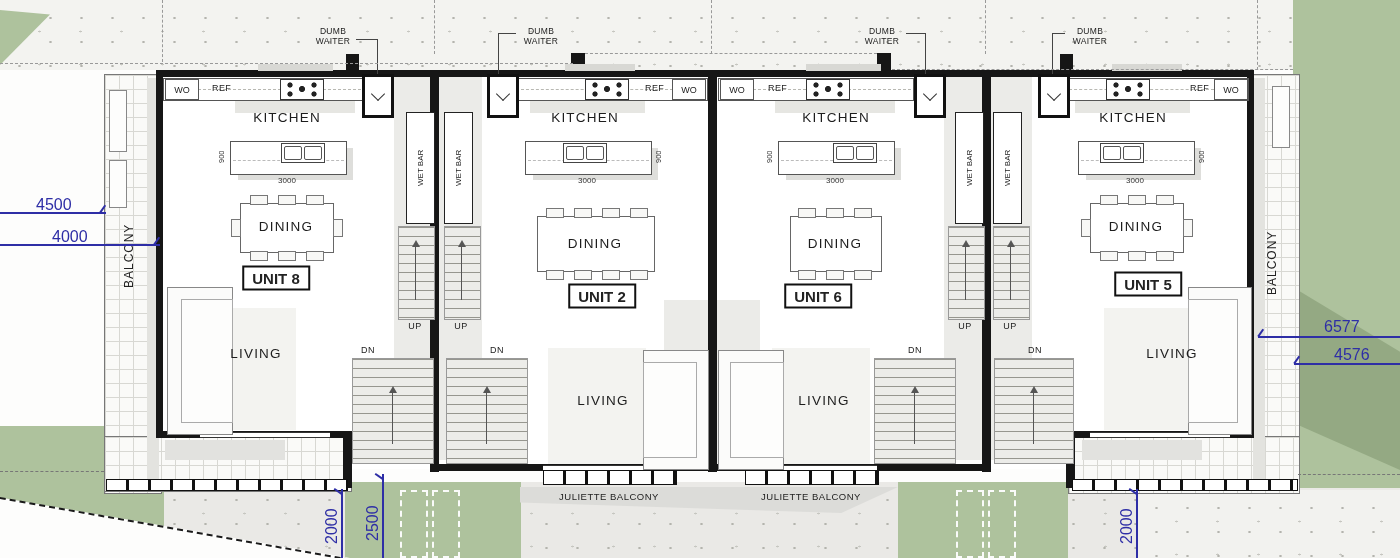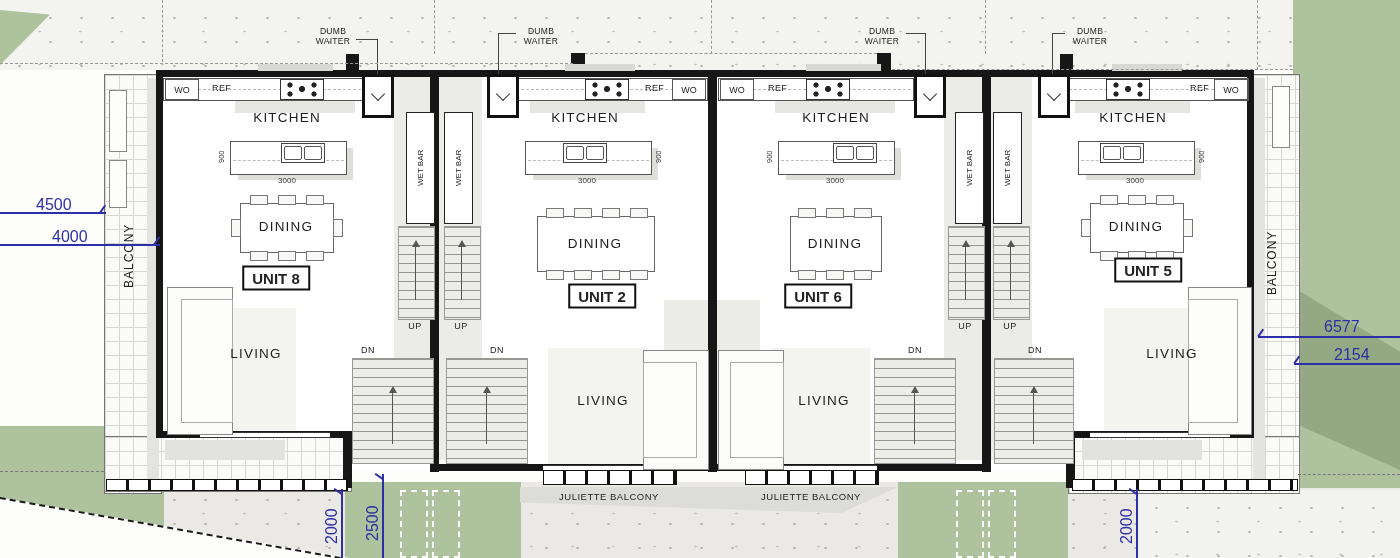--- a/index.html
+++ b/index.html
@@ -324,21 +324,21 @@
   <div class="a room" style="left:595px;top:236px">DINING</div>
   <div class="a room" style="left:835px;top:236px">DINING</div>
   <div class="a room" style="left:1136px;top:219px">DINING</div>
   <div class="a room" style="left:256px;top:346px">LIVING</div>
   <div class="a room" style="left:603px;top:393px">LIVING</div>
   <div class="a room" style="left:824px;top:393px">LIVING</div>
   <div class="a room" style="left:1172px;top:346px">LIVING</div>
   <div class="a unitbox" style="left:276px;top:278px">UNIT 8</div>
   <div class="a unitbox" style="left:602px;top:296px">UNIT 2</div>
   <div class="a unitbox" style="left:818px;top:296px">UNIT 6</div>
-  <div class="a unitbox" style="left:1148px;top:270px">UNIT 5</div>
+  <div class="a unitbox" style="left:1148px;top:284px">UNIT 5</div>
   <div class="a vtext" style="left:120px;top:208px;width:18px;height:95px;font-size:12px;letter-spacing:1px">BALCONY</div>
   <div class="a vtext" style="left:1263px;top:218px;width:18px;height:90px;font-size:12px;letter-spacing:1px">BALCONY</div>
   <div class="a lbl9" style="left:609px;top:491px;transform:translateX(-50%);font-size:9.5px;letter-spacing:.5px">JULIETTE BALCONY</div>
   <div class="a lbl9" style="left:811px;top:491px;transform:translateX(-50%);font-size:9.5px;letter-spacing:.5px">JULIETTE BALCONY</div>
 
   <div class="a lbl9" style="left:415px;top:321px;transform:translateX(-50%)">UP</div>
   <div class="a lbl9" style="left:461px;top:321px;transform:translateX(-50%)">UP</div>
   <div class="a lbl9" style="left:965px;top:321px;transform:translateX(-50%)">UP</div>
   <div class="a lbl9" style="left:1010px;top:321px;transform:translateX(-50%)">UP</div>
   <div class="a lbl9" style="left:368px;top:345px;transform:translateX(-50%)">DN</div>
@@ -361,21 +361,21 @@
 
   <div class="a dim" style="left:36px;top:196px">4500</div>
   <div class="a dimline" style="left:0;top:212px;width:106px"></div>
   <div class="a tick" style="left:98px;top:208px"></div>
   <div class="a dim" style="left:52px;top:228px">4000</div>
   <div class="a dimline" style="left:0;top:244px;width:160px"></div>
   <div class="a tick" style="left:152px;top:240px"></div>
   <div class="a dim" style="left:1324px;top:318px">6577</div>
   <div class="a dimline" style="left:1258px;top:336px;width:142px"></div>
   <div class="a tick" style="left:1256px;top:332px"></div>
-  <div class="a dim" style="left:1334px;top:346px">2154</div>
+  <div class="a dim" style="left:1334px;top:346px">4576</div>
   <div class="a dimline" style="left:1294px;top:363px;width:106px"></div>
   <div class="a tick" style="left:1292px;top:359px"></div>
   <div class="a dim vtext" style="left:324px;top:503px;width:15px;height:46px">2000</div>
   <div class="a dimlinev" style="left:341px;top:489px;height:69px"></div>
   <div class="a tickv" style="left:337px;top:487px"></div>
   <div class="a dim vtext" style="left:365px;top:500px;width:15px;height:46px">2500</div>
   <div class="a dimlinev" style="left:382px;top:474px;height:84px"></div>
   <div class="a tickv" style="left:378px;top:472px"></div>
   <div class="a dim vtext" style="left:1119px;top:503px;width:15px;height:46px">2000</div>
   <div class="a dimlinev" style="left:1136px;top:489px;height:69px"></div>

